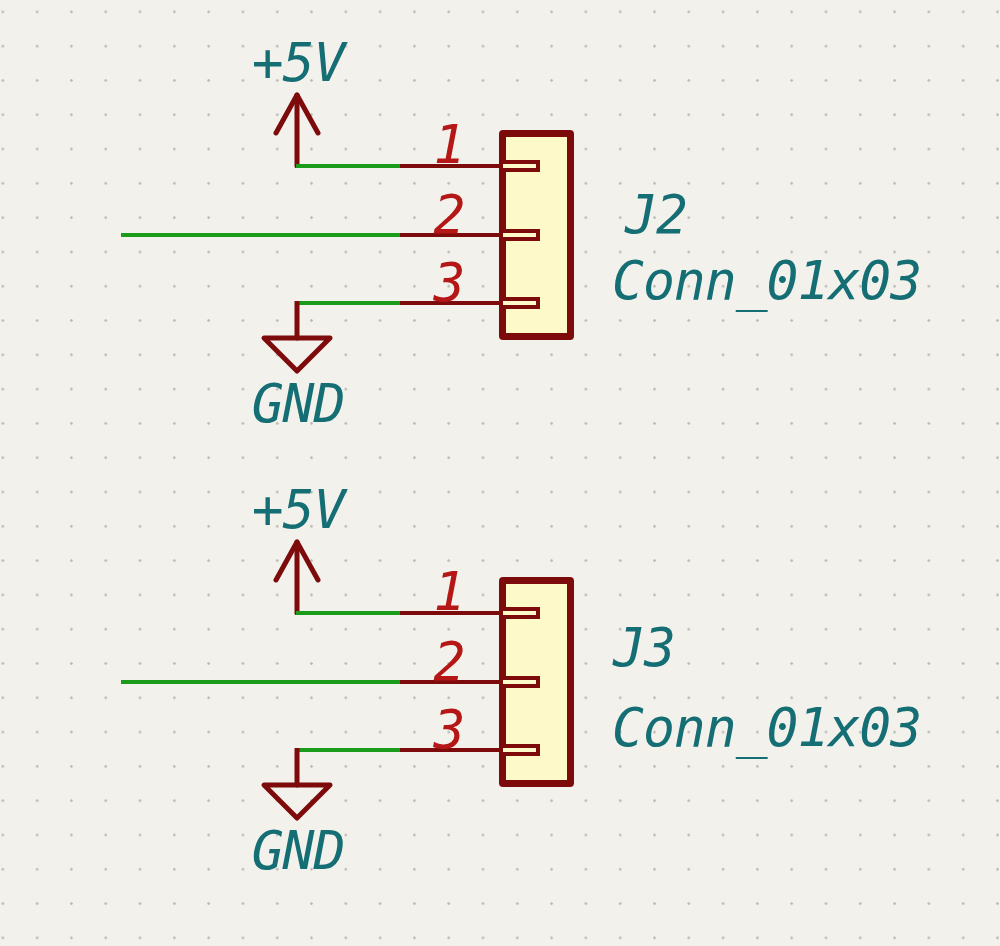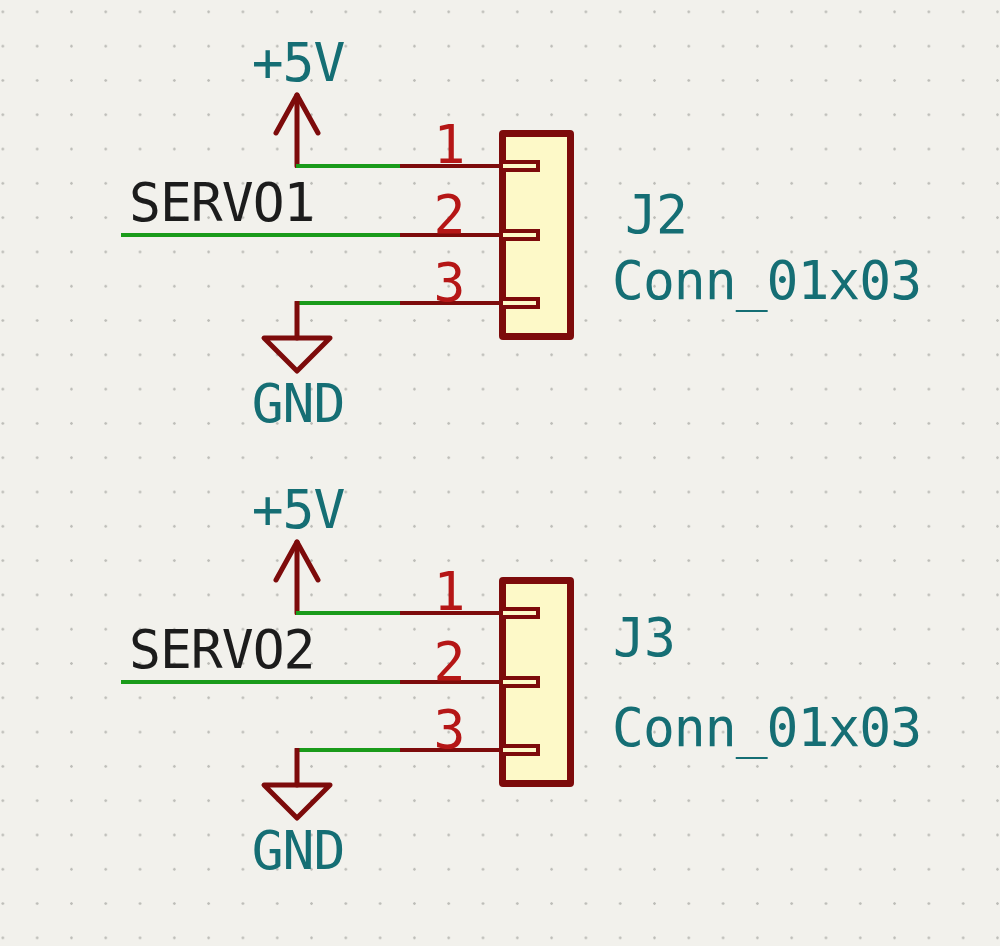--- a/index.html
+++ b/index.html
@@ -18,20 +18,21 @@
     background:#E8E7E2;
   }
   .canvas{
     position:relative;
     width:1000px;height:946px;
     overflow:hidden;
     background-color:var(--background);
     background-image:radial-gradient(circle,var(--grid-dot) 1.1px,rgba(0,0,0,0) 1.5px);
     background-size:34.3px 34.3px;
     background-position:20px 29px;
+    font-style:italic;
   }
   .group{position:absolute;left:0;width:1000px;height:447px;}
   #group-j2{top:0;}
   #group-j3{top:447px;}
 
   .txt{
     position:absolute;
     font-size:53px;
     line-height:53px;
     letter-spacing:-1px;
@@ -78,41 +79,40 @@
   .w-red-3{left:400px;top:301px;width:104px;}
   .pn1{left:449px;top:118px;}
   .pn2{left:449px;top:188px;}
   .pn3{left:449px;top:256px;}
   .net-label{left:129px;top:176px;}
   .gnd-symbol{left:260px;top:301px;}
   .gnd-label{left:298px;top:377px;}
   .ref-label{left:625px;top:188px;}
   .value-label{left:612px;top:254px;}
   
-  #group-j3 .ref-label{left:613px;top:164px;}
+  #group-j3 .ref-label{left:613px;top:174px;}
 </style>
 </head>
 <body>
 
 <div class="canvas">
 
   <section class="group" id="group-j2">
 
     <div class="txt teal center power-label">+5V</div>
 
     <svg class="sym power-arrow" width="56" height="80" viewBox="0 0 56 80">
       <path d="M27 78 L27 7"></path>
       <path d="M6 45 L27 7 L48 45"></path>
     </svg>
 
     <div class="wire w-green-1"></div>
     <div class="pin-line w-red-1"></div>
     <div class="txt pin-num pn1">1</div>
 
-    <div class="txt net-label">SERVO1</div>
     <div class="wire w-green-2"></div>
     <div class="pin-line w-red-2"></div>
     <div class="txt pin-num pn2">2</div>
 
     <div class="wire w-green-3"></div>
     <div class="pin-line w-red-3"></div>
     <div class="txt pin-num pn3">3</div>
 
     <svg class="sym gnd-symbol" width="75" height="74" viewBox="0 0 75 74">
       <path d="M37 1 L37 37"></path>
@@ -135,21 +135,20 @@
 
     <svg class="sym power-arrow" width="56" height="80" viewBox="0 0 56 80">
       <path d="M27 78 L27 7"></path>
       <path d="M6 45 L27 7 L48 45"></path>
     </svg>
 
     <div class="wire w-green-1"></div>
     <div class="pin-line w-red-1"></div>
     <div class="txt pin-num pn1">1</div>
 
-    <div class="txt net-label">SERVO2</div>
     <div class="wire w-green-2"></div>
     <div class="pin-line w-red-2"></div>
     <div class="txt pin-num pn2">2</div>
 
     <div class="wire w-green-3"></div>
     <div class="pin-line w-red-3"></div>
     <div class="txt pin-num pn3">3</div>
 
     <svg class="sym gnd-symbol" width="75" height="74" viewBox="0 0 75 74">
       <path d="M37 1 L37 37"></path>

